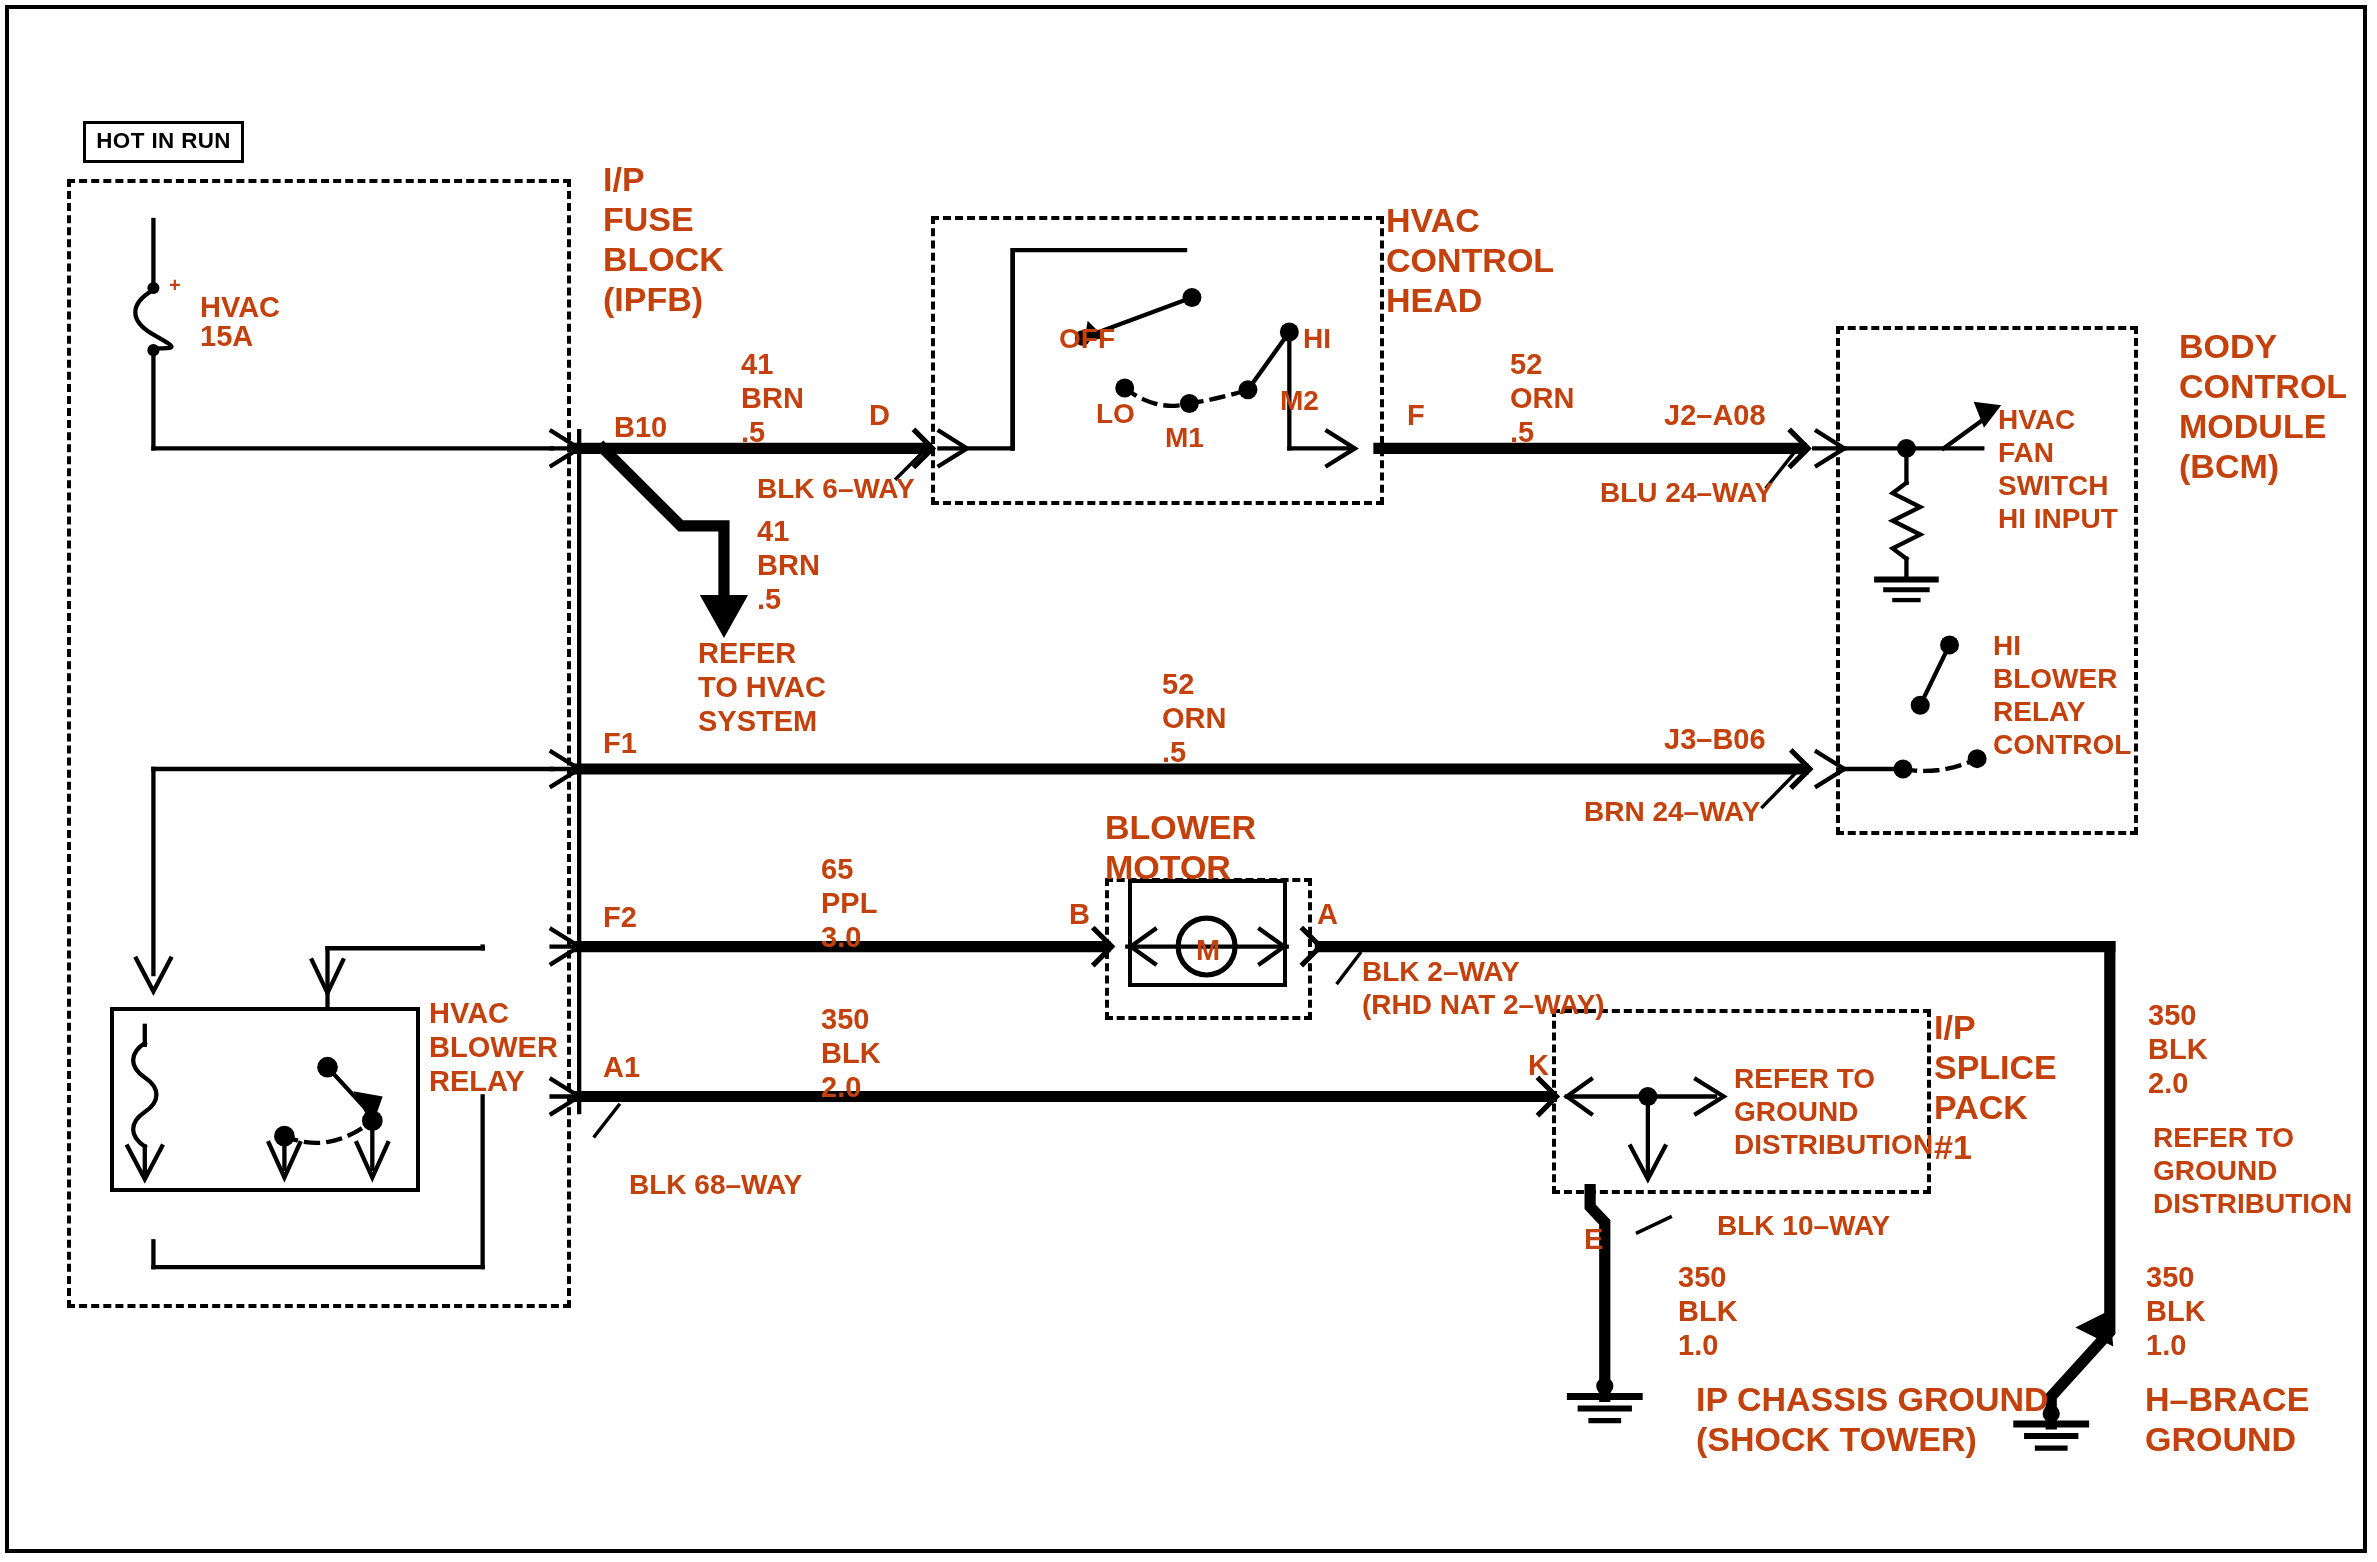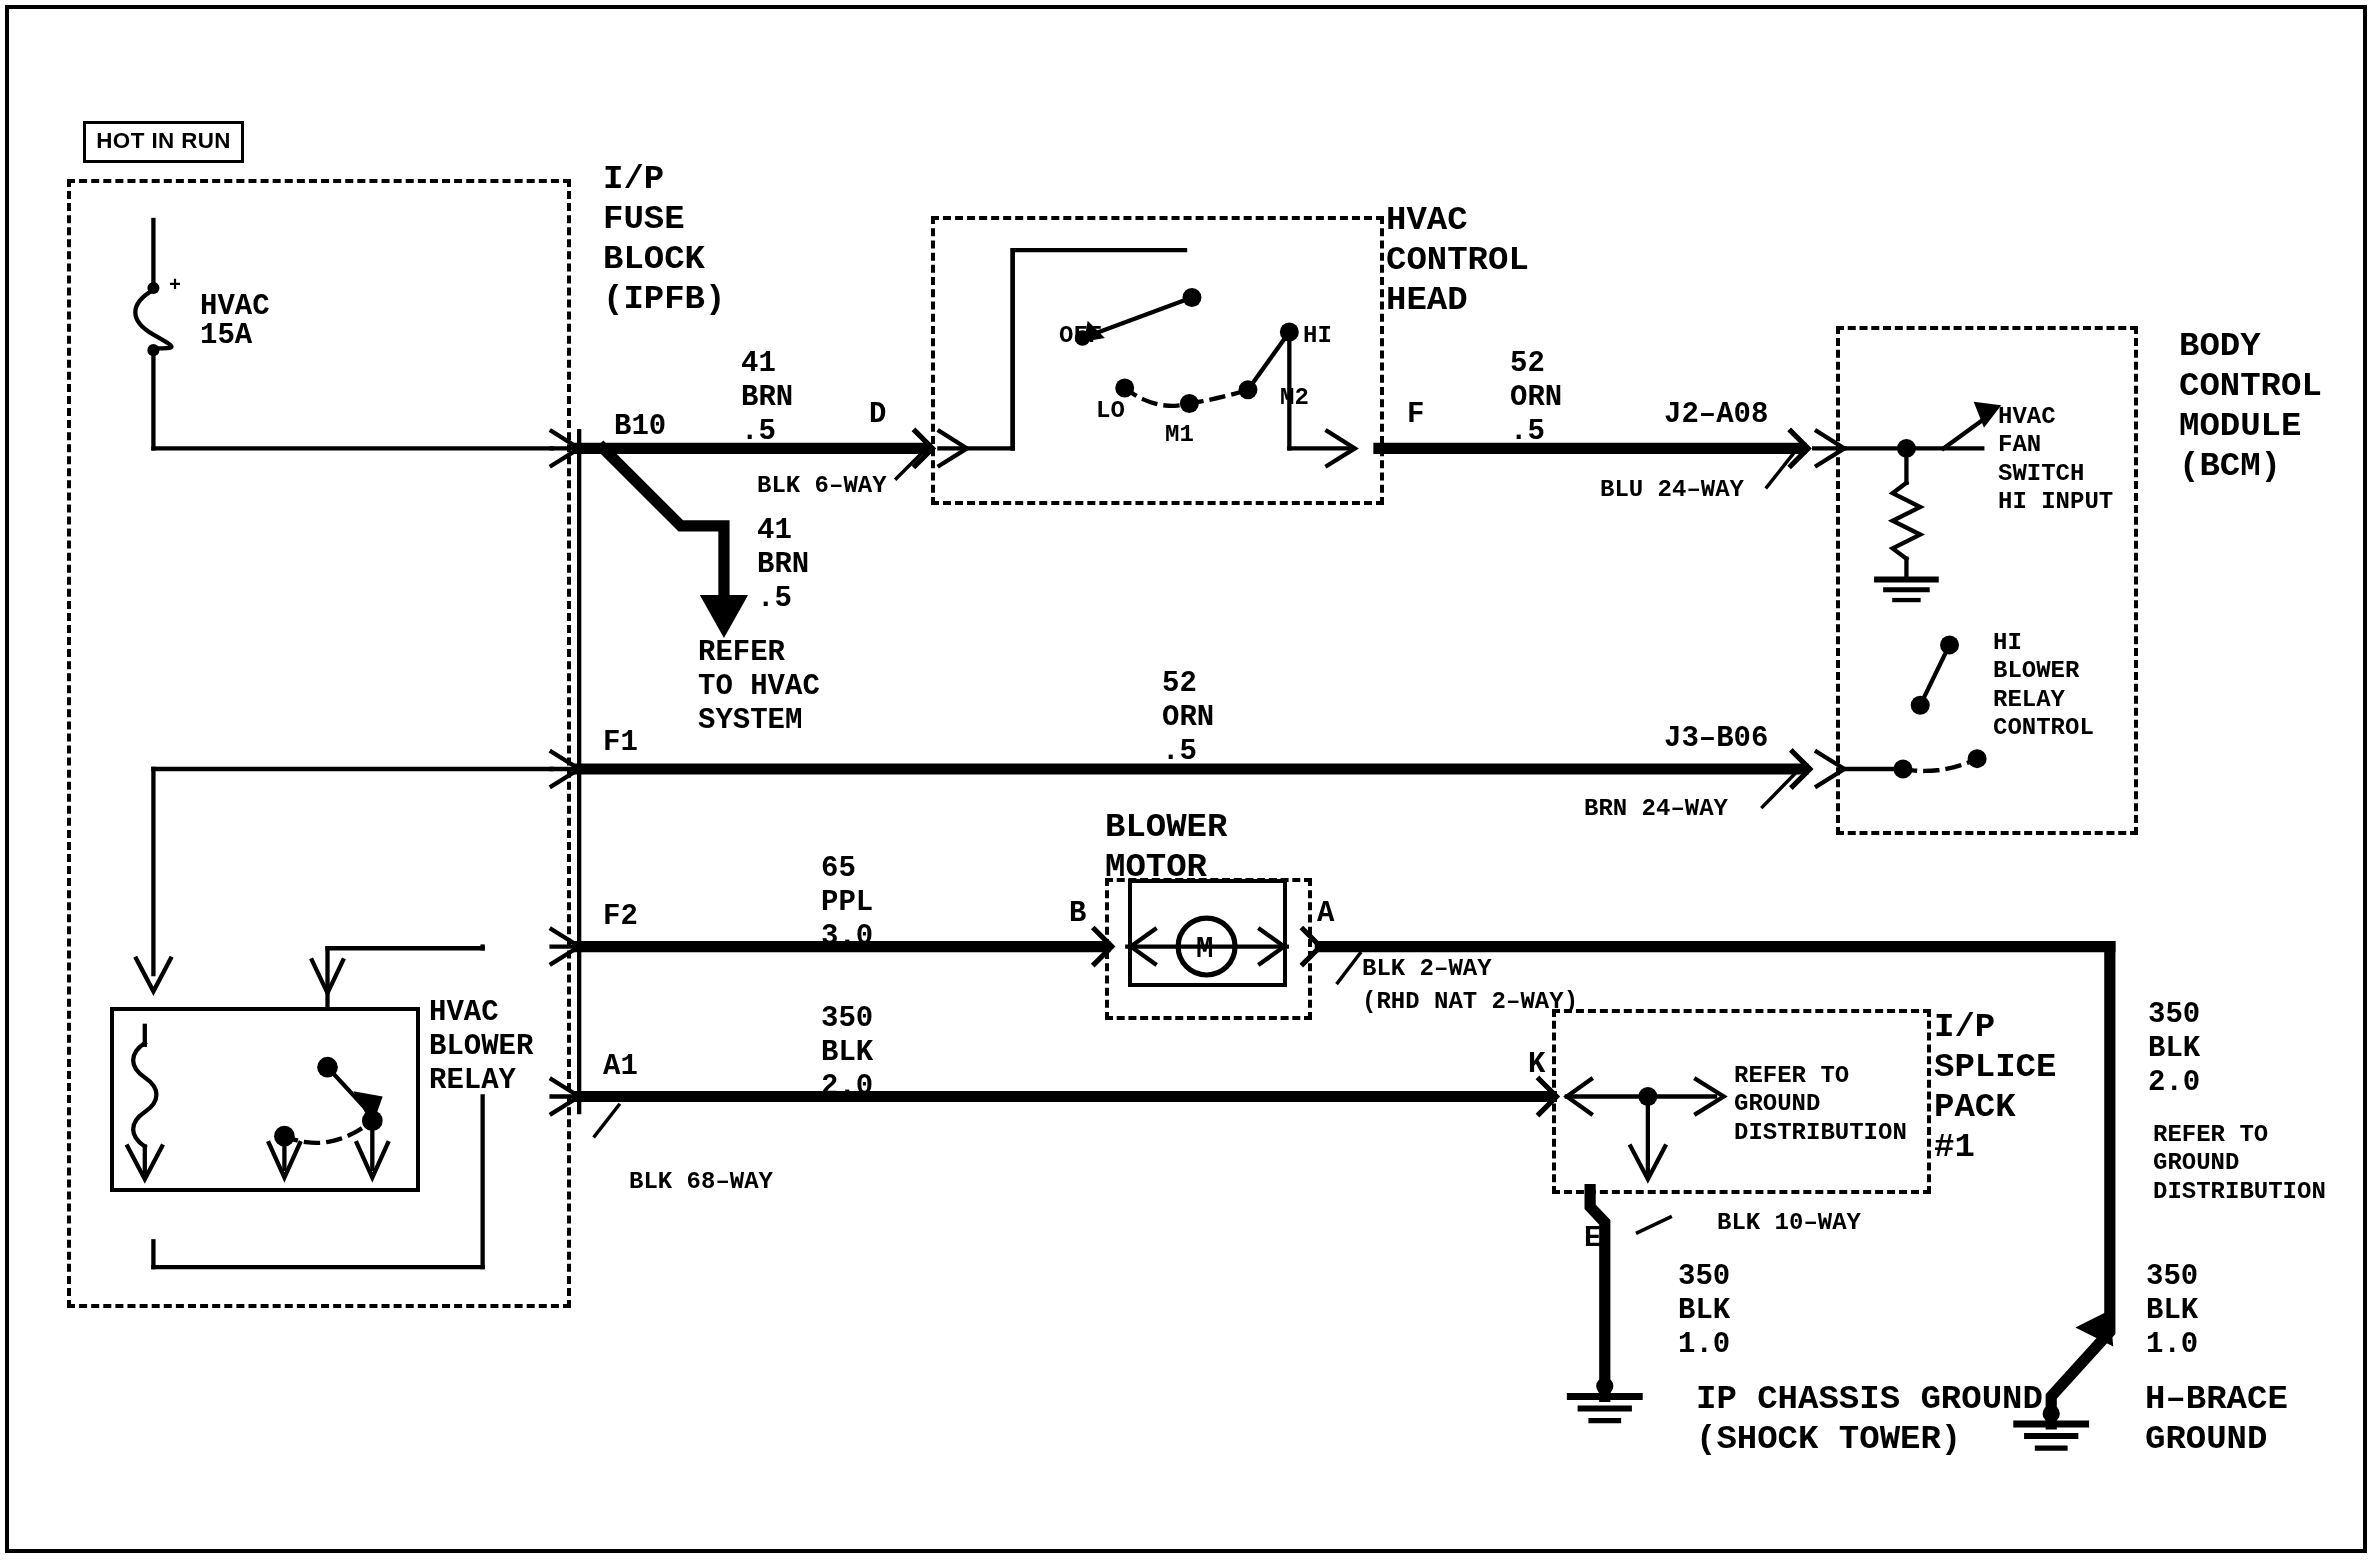--- a/index.html
+++ b/index.html
@@ -19,28 +19,28 @@
     position: absolute;
     left: 5.2px;
     top: 5.2px;
     width: 2362px;
     height: 1548px;
     border: 4.3px solid #000;
     box-sizing: border-box;
   }
   .lbl {
     position: absolute;
-    font-family: Liberation Mono, monospace;
-    color: #000000;
+    font-family: Liberation Sans, sans-serif;
+    color: #c2410c;
     font-weight: bold;
     white-space: pre;
     line-height: 1.18;
   }
   .s14 { font-size: 20px; }
-  .s18 { font-size: 24px; }
+  .s18 { font-size: 28px; }
   .s22 { font-size: 29px; }
   .s26 { font-size: 34px; }
   svg.layer {
     position: absolute;
     left: 0;
     top: 0;
     width: 2377px;
     height: 1563px;
   }
   .box-solid {

